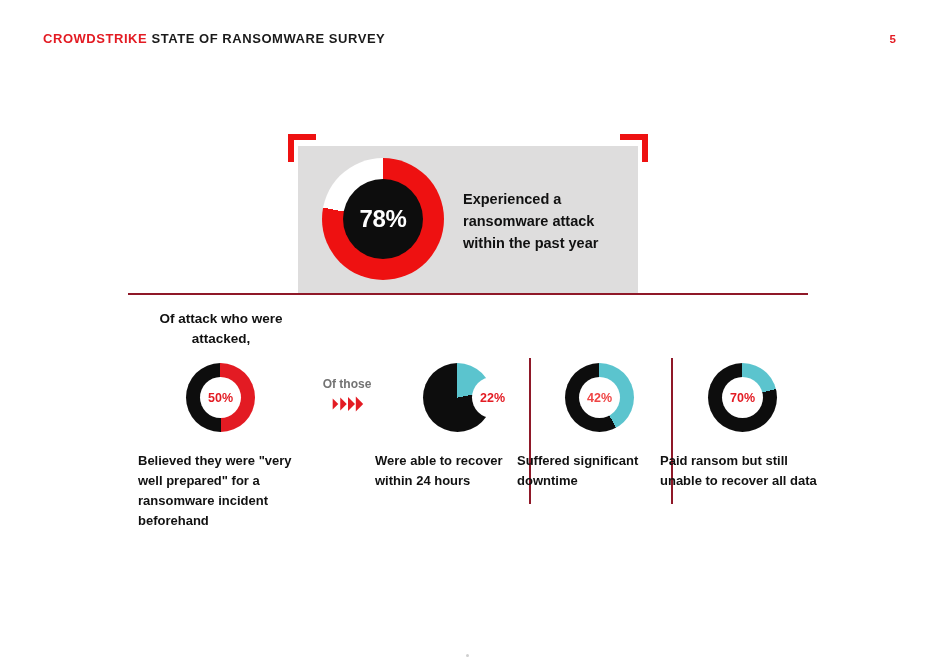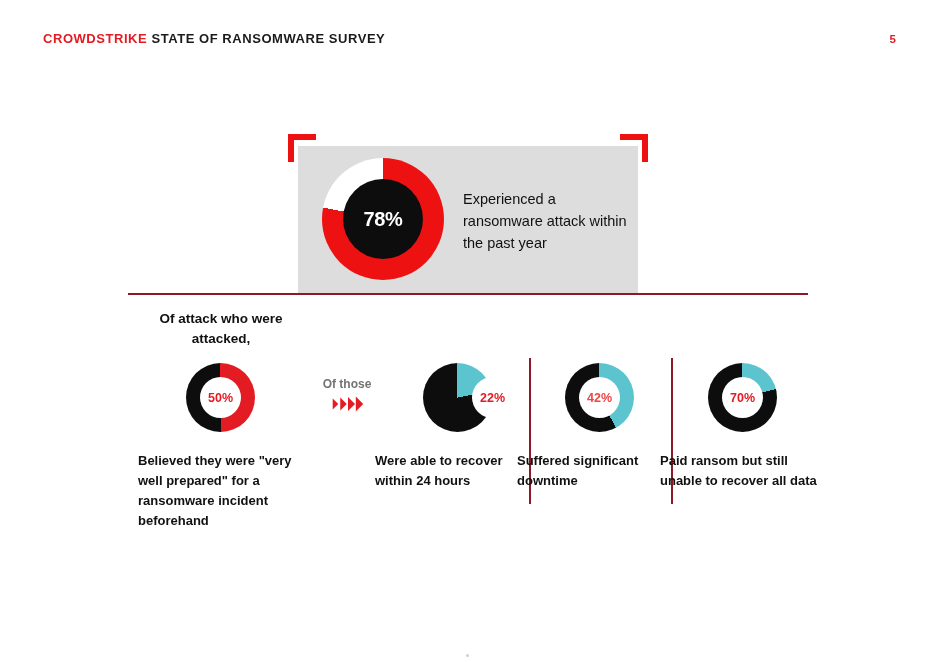--- a/index.html
+++ b/index.html
@@ -100,32 +100,32 @@
     width: 80px;
     height: 80px;
     border-radius: 50%;
     background: #0d0d0d;
     display: flex;
     align-items: center;
     justify-content: center;
   }
   .hero-pct {
     color: #ffffff;
-    font-size: 20px;
+    font-size: 24px;
     font-weight: bold;
     letter-spacing: -0.3px;
   }
 
   .hero-caption {
     position: absolute;
     left: 165px;
     top: 42px;
     width: 168px;
     font-size: 14.5px;
-    font-weight: normal;
+    font-weight: bold;
     line-height: 22px;
     color: #111111;
   }
 
   
   .divider {
     position: absolute;
     left: 128px;
     top: 293px;
     width: 680px;

